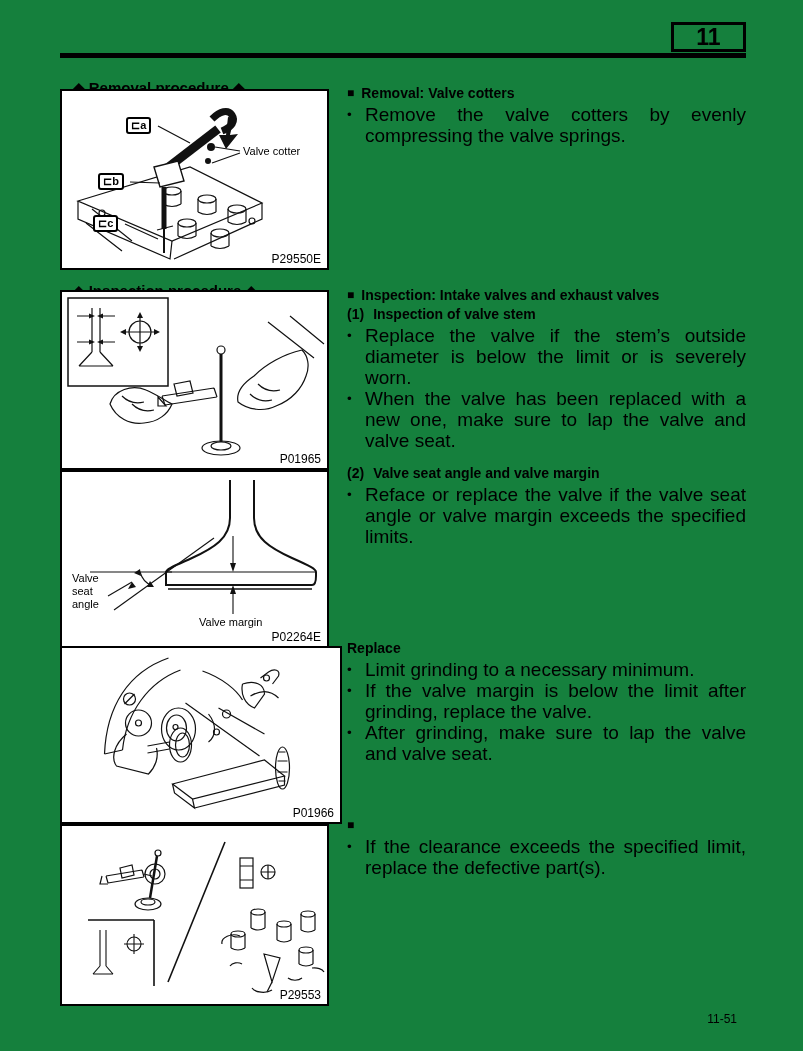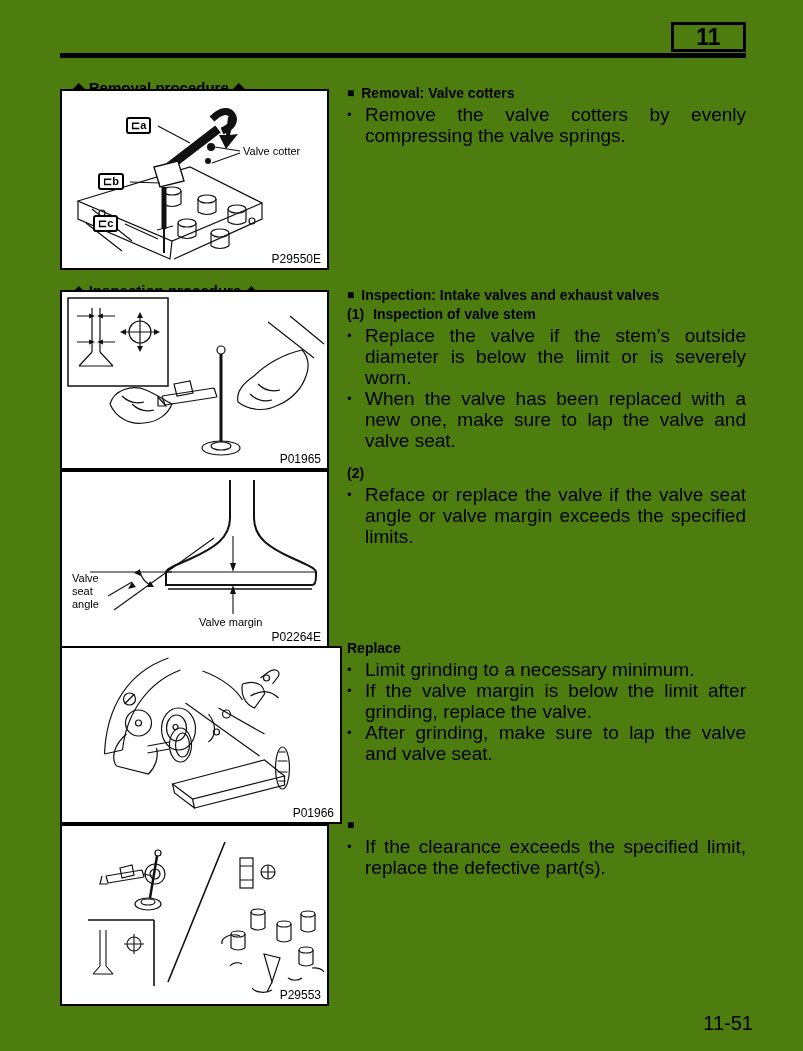--- a/index.html
+++ b/index.html
@@ -1,17 +1,17 @@
 <!DOCTYPE html>
 <html><head>
 <meta charset="utf-8">
 <style>
   html,body { margin:0; padding:0; background:#fff; }
   .page {
-    position:relative; width:803px; height:1051px; background:#4d7c0f;
+    position:relative; width:803px; height:1051px; background:#15803d;
     font-family:"Liberation Sans", sans-serif; color:#000; overflow:hidden;
   }
   .chapter-box {
     position:absolute; left:671px; top:22px; width:69px; height:24px;
     border:3px solid #000; display:flex; align-items:center; justify-content:center;
     font-weight:bold; font-size:23px; letter-spacing:0px;
   }
   .top-rule { position:absolute; left:60px; top:53px; width:686px; height:5px; background:#000; }
 
   .proc-heading {
@@ -31,21 +31,21 @@
   }
 
   .rc-block { position:absolute; left:347px; width:399px; }
   .rc-h { margin:0 0 3px 0; font-size:14px; font-weight:bold; display:flex; gap:7px; align-items:baseline; }
   .rc-h .sq { font-size:12px; position:relative; top:-1px; }
   .sub-h { margin:0 0 3px 0; font-size:14px; font-weight:bold; display:flex; gap:9px; }
   .plain-h { margin:0 0 3px 0; font-size:14px; font-weight:bold; }
   .b-row { display:flex; margin:0; }
   .b-marker { width:18px; flex:none; font-size:13.5px; line-height:21px; }
   .b-text { flex:1; font-size:19px; line-height:21px; text-align:justify; }
-  .page-number { position:absolute; right:50px; top:1012px; font-size:20px; }
+  .page-number { position:absolute; right:66px; top:1012px; font-size:12px; }
 </style>
 </head>
 <body>
 
 <div class="page">
 
   <div class="chapter-box">
     <span>11</span>
   </div>
   <div class="top-rule"></div>
@@ -187,20 +187,21 @@
     <span class="fig-label pre" style="left:10px; top:100px;">Valve
 seat
 angle</span>
     <span class="fig-label" style="left:137px; top:144px;">Valve margin</span>
     <span class="figcode">P02264E</span>
   </div>
 
   <div class="rc-block" style="top:465px;">
     <h4 class="sub-h">
       <span>(2)</span>
+      <span>Valve seat angle and valve margin</span>
     </h4>
     <div class="b-row">
       <span class="b-marker">•</span>
       <span class="b-text">Reface or replace the valve if the valve seat angle or valve margin exceeds the specified limits.</span>
     </div>
   </div>
 
   <div class="figure" style="top:646px; height:174px;padding-left:13px;">
     <svg viewBox="0 0 265 174">
       <g stroke="#111" fill="none" stroke-width="1.2">

